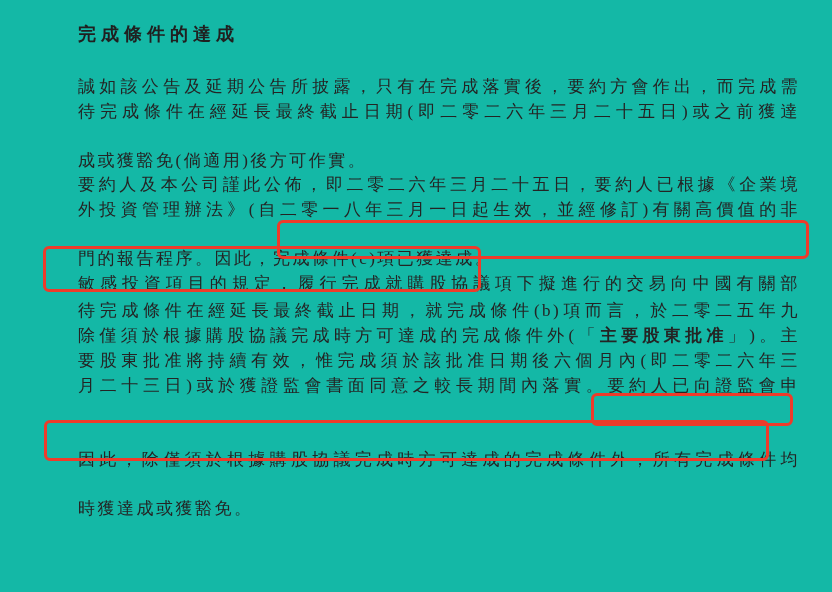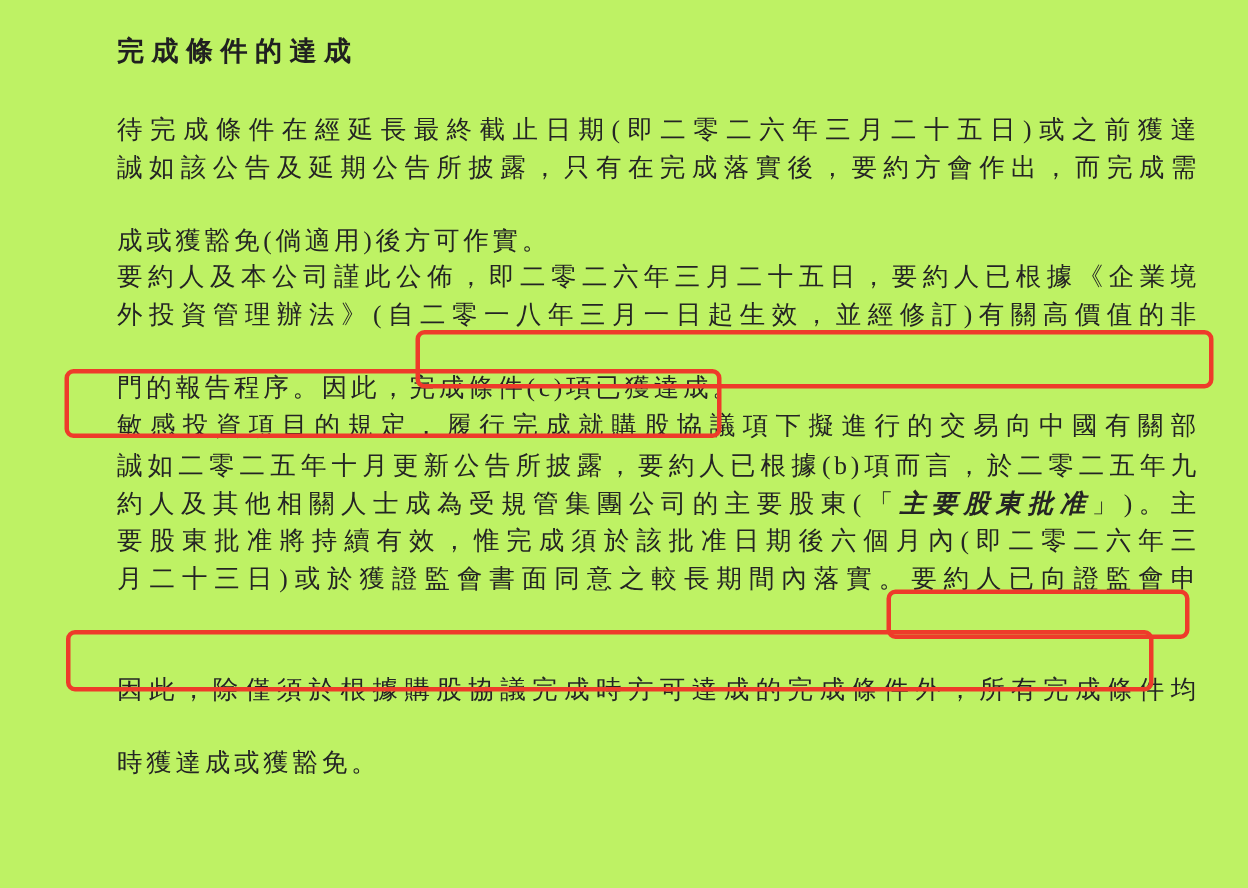--- a/index.html
+++ b/index.html
@@ -4,21 +4,21 @@
 <style>
   html, body {
     margin: 0;
     padding: 0;
     background: #ffffff;
   }
   .page {
     position: relative;
     width: 832px;
     height: 592px;
-    background: #bef264;
+    background: #14b8a6;
     overflow: hidden;
     font-family: "Liberation Serif", "DejaVu Serif", serif;
     color: #242424;
   }
   .content {
     position: absolute;
     left: 78px;
     top: 0;
     width: 722px;
   }
@@ -45,53 +45,53 @@
     font-size: 17px;
     letter-spacing: 2.5px;
     text-align: justify;
     text-align-last: justify;
     white-space: nowrap;
   }
   .line.last {
     text-align-last: left;
     margin-top: 24px;
   }
-  .b { font-weight: bold; font-style: italic; }
+  .b { font-weight: bold; }
   .hbox {
     position: absolute;
     border: 3px solid #ee3b2a;
     border-radius: 6px;
     pointer-events: none;
     background: transparent;
   }
   .hbox1 { left: 277px; top: 220px; width: 526px; height: 33px; }
   .hbox2 { left: 43px;  top: 246px; width: 432px; height: 40px; }
   .hbox3 { left: 591px; top: 393px; width: 196px; height: 27px; }
   .hbox4 { left: 44px;  top: 420px; width: 719px; height: 35px; }
 </style>
 </head>
 <body>
 
 <div class="page">
   <div class="content">
     <div class="para doc-title">完成條件的達成</div>
     <div class="para para1">
+        <div class="line"><span>誠如該公告及延期公告所披露，只有在完成落實後，要約方會作出，而完成需</span></div>
         <div class="line"><span>待完成條件在經延長最終截止日期(即二零二六年三月二十五日)或之前獲達</span></div>
-        <div class="line"><span>誠如該公告及延期公告所披露，只有在完成落實後，要約方會作出，而完成需</span></div>
         <div class="line last"><span>成或獲豁免(倘適用)後方可作實。</span></div>
       </div>
     <div class="para para2">
         <div class="line"><span>要約人及本公司謹此公佈，即二零二六年三月二十五日，要約人已根據《企業境</span></div>
         <div class="line"><span>外投資管理辦法》(自二零一八年三月一日起生效，並經修訂)有關高價值的非</span></div>
         <div class="line last"><span>門的報告程序。因此，完成條件(c)項已獲達成。</span></div>
         <div class="line"><span>敏感投資項目的規定，履行完成就購股協議項下擬進行的交易向中國有關部</span></div>
       </div>
     <div class="para para3">
-        <div class="line"><span>誠如二零二五年十月更新公告所披露，要約人已根據(b)項而言，於二零二五年九</span></div>
-        <div class="line"><span>約人及其他相關人士成為受規管集團公司的主要股東(「</span><span class="b">主要股東批准</span><span>」)。主</span></div>
+        <div class="line"><span>待完成條件在經延長最終截止日期，就完成條件(b)項而言，於二零二五年九</span></div>
+        <div class="line"><span>除僅須於根據購股協議完成時方可達成的完成條件外(「</span><span class="b">主要股東批准</span><span>」)。主</span></div>
         <div class="line"><span>要股東批准將持續有效，惟完成須於該批准日期後六個月內(即二零二六年三</span></div>
         <div class="line"><span>月二十三日)或於獲證監會書面同意之較長期間內落實。要約人已向證監會申</span></div>
       </div>
     <div class="para para4">
         <div class="line"><span>因此，除僅須於根據購股協議完成時方可達成的完成條件外，所有完成條件均</span></div>
         <div class="line last"><span>時獲達成或獲豁免。</span></div>
       </div>
   </div>
 
   <div class="hbox hbox1"></div>

